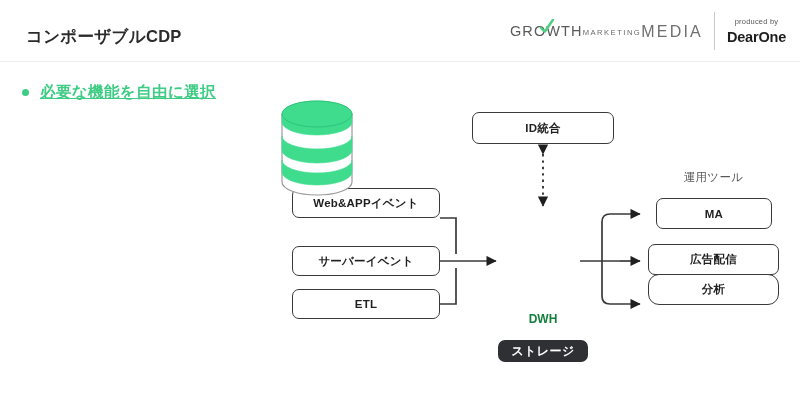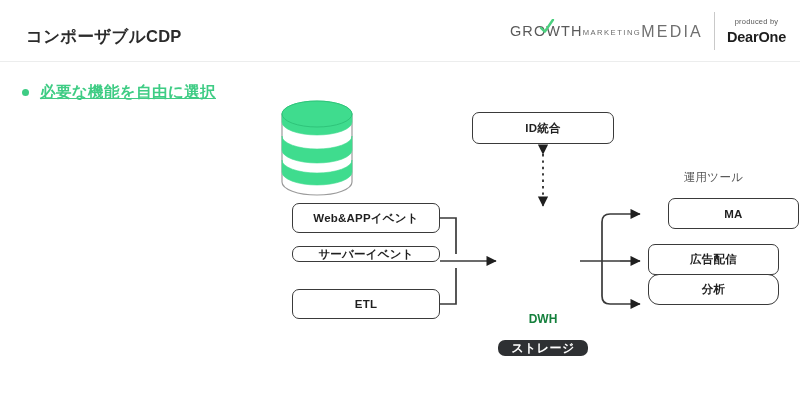--- a/index.html
+++ b/index.html
@@ -158,29 +158,29 @@
     align-items: center;
     justify-content: center;
     font-size: 11.5px;
     font-weight: bold;
     color: #1f1f1f;
     white-space: nowrap;
     letter-spacing: 0.2px;
   }
 
   
-  .node-web  { left: 12px;  top: 103px; width: 148px; height: 30px; }
-  .node-srv  { left: 12px;  top: 146px; width: 148px; height: 16px; text-align: center; }
+  .node-web  { left: 12px;  top: 88px; width: 148px; height: 30px; }
+  .node-srv  { left: 12px;  top: 146px; width: 148px; height: 30px; text-align: center; }
   .node-etl  { left: 12px;  top: 189px; width: 148px; height: 30px; }
 
   
   .node-id   { left: 192px; top: 12px;  width: 142px; height: 32px; }
 
   
-  .node-ma   { left: 388px; top: 98px;  width: 131px; height: 31px; text-align: right; }
+  .node-ma   { left: 376px; top: 98px;  width: 116px; height: 31px; text-align: right; }
   .node-ad   { left: 368px; top: 144px; width: 131px; height: 31px; }
   .node-an   { left: 368px; top: 174px; width: 131px; height: 31px; border-radius: 11px; }
 
   .tools-label {
     position: absolute;
     left: 368px;
     top: 70px;
     width: 131px;
     text-align: center;
     font-size: 11.5px;
@@ -197,21 +197,21 @@
     font-size: 12px;
     font-weight: bold;
     color: #15803d;
   }
 
   .storage-badge {
     position: absolute;
     left: 218px;
     top: 240px;
     width: 90px;
-    height: 16px;
+    height: 22px;
     border-radius: 7px;
     background: #2e3033;
     color: #ffffff;
     display: flex;
     align-items: center;
     justify-content: center;
     font-size: 12px;
     font-weight: bold;
     letter-spacing: 0.4px;
     font-family: Liberation Serif, serif;

